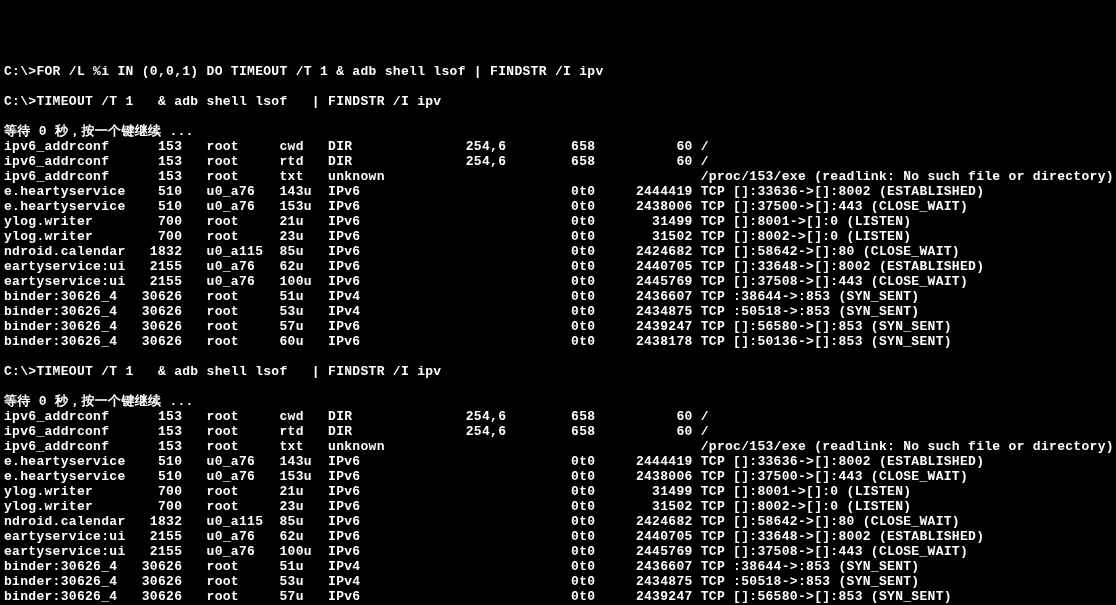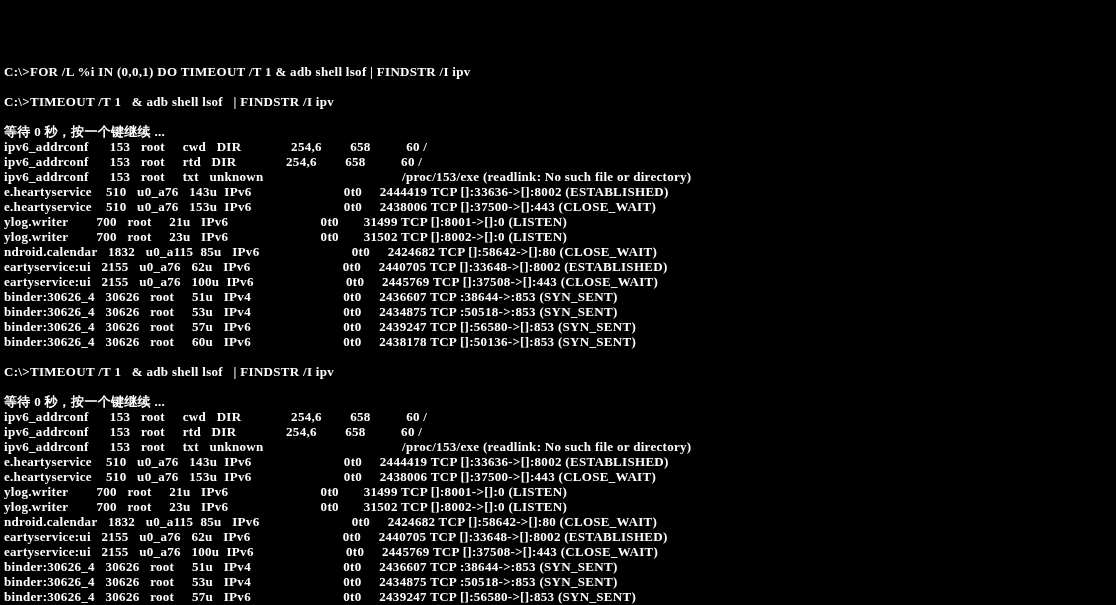--- a/index.html
+++ b/index.html
@@ -7,21 +7,21 @@
       background: #000;
       color: #fff;
       font-family: 'Consolas', 'Courier New', monospace;
       font-size: 13px;
       line-height: 15px;
       padding: 4px;
       white-space: pre;
       letter-spacing: 0.3px;
       font-weight: bold;
     }
-    .line { white-space: pre; font-family: Liberation Serif, serif; }
+    .line { white-space: pre; }
   </style>
 </head>
 <body>
 
 
 
 <div id="terminal"><div class="line">C:\&gt;FOR /L %i IN (0,0,1) DO TIMEOUT /T 1 &amp; adb shell lsof | FINDSTR /I ipv</div><div class="line"> </div><div class="line">C:\&gt;TIMEOUT /T 1   &amp; adb shell lsof   | FINDSTR /I ipv</div><div class="line"> </div><div class="line">等待 0 秒，按一个键继续 ...</div><div class="line">ipv6_addrconf      153   root     cwd   DIR              254,6        658          60 /</div><div class="line">ipv6_addrconf      153   root     rtd   DIR              254,6        658          60 /</div><div class="line">ipv6_addrconf      153   root     txt   unknown                                       /proc/153/exe (readlink: No such file or directory)</div><div class="line">e.heartyservice    510   u0_a76   143u  IPv6                          0t0     2444419 TCP []:33636-&gt;[]:8002 (ESTABLISHED)</div><div class="line">e.heartyservice    510   u0_a76   153u  IPv6                          0t0     2438006 TCP []:37500-&gt;[]:443 (CLOSE_WAIT)</div><div class="line">ylog.writer        700   root     21u   IPv6                          0t0       31499 TCP []:8001-&gt;[]:0 (LISTEN)</div><div class="line">ylog.writer        700   root     23u   IPv6                          0t0       31502 TCP []:8002-&gt;[]:0 (LISTEN)</div><div class="line">ndroid.calendar   1832   u0_a115  85u   IPv6                          0t0     2424682 TCP []:58642-&gt;[]:80 (CLOSE_WAIT)</div><div class="line">eartyservice:ui   2155   u0_a76   62u   IPv6                          0t0     2440705 TCP []:33648-&gt;[]:8002 (ESTABLISHED)</div><div class="line">eartyservice:ui   2155   u0_a76   100u  IPv6                          0t0     2445769 TCP []:37508-&gt;[]:443 (CLOSE_WAIT)</div><div class="line">binder:30626_4   30626   root     51u   IPv4                          0t0     2436607 TCP :38644-&gt;:853 (SYN_SENT)</div><div class="line">binder:30626_4   30626   root     53u   IPv4                          0t0     2434875 TCP :50518-&gt;:853 (SYN_SENT)</div><div class="line">binder:30626_4   30626   root     57u   IPv6                          0t0     2439247 TCP []:56580-&gt;[]:853 (SYN_SENT)</div><div class="line">binder:30626_4   30626   root     60u   IPv6                          0t0     2438178 TCP []:50136-&gt;[]:853 (SYN_SENT)</div><div class="line"> </div><div class="line">C:\&gt;TIMEOUT /T 1   &amp; adb shell lsof   | FINDSTR /I ipv</div><div class="line"> </div><div class="line">等待 0 秒，按一个键继续 ...</div><div class="line">ipv6_addrconf      153   root     cwd   DIR              254,6        658          60 /</div><div class="line">ipv6_addrconf      153   root     rtd   DIR              254,6        658          60 /</div><div class="line">ipv6_addrconf      153   root     txt   unknown                                       /proc/153/exe (readlink: No such file or directory)</div><div class="line">e.heartyservice    510   u0_a76   143u  IPv6                          0t0     2444419 TCP []:33636-&gt;[]:8002 (ESTABLISHED)</div><div class="line">e.heartyservice    510   u0_a76   153u  IPv6                          0t0     2438006 TCP []:37500-&gt;[]:443 (CLOSE_WAIT)</div><div class="line">ylog.writer        700   root     21u   IPv6                          0t0       31499 TCP []:8001-&gt;[]:0 (LISTEN)</div><div class="line">ylog.writer        700   root     23u   IPv6                          0t0       31502 TCP []:8002-&gt;[]:0 (LISTEN)</div><div class="line">ndroid.calendar   1832   u0_a115  85u   IPv6                          0t0     2424682 TCP []:58642-&gt;[]:80 (CLOSE_WAIT)</div><div class="line">eartyservice:ui   2155   u0_a76   62u   IPv6                          0t0     2440705 TCP []:33648-&gt;[]:8002 (ESTABLISHED)</div><div class="line">eartyservice:ui   2155   u0_a76   100u  IPv6                          0t0     2445769 TCP []:37508-&gt;[]:443 (CLOSE_WAIT)</div><div class="line">binder:30626_4   30626   root     51u   IPv4                          0t0     2436607 TCP :38644-&gt;:853 (SYN_SENT)</div><div class="line">binder:30626_4   30626   root     53u   IPv4                          0t0     2434875 TCP :50518-&gt;:853 (SYN_SENT)</div><div class="line">binder:30626_4   30626   root     57u   IPv6                          0t0     2439247 TCP []:56580-&gt;[]:853 (SYN_SENT)</div><div class="line">binder:30626_4   30626   root     60u   IPv6                          0t0     2438178 TCP []:50136-&gt;[]:853 (SYN_SENT)</div></div>
 
 
 

